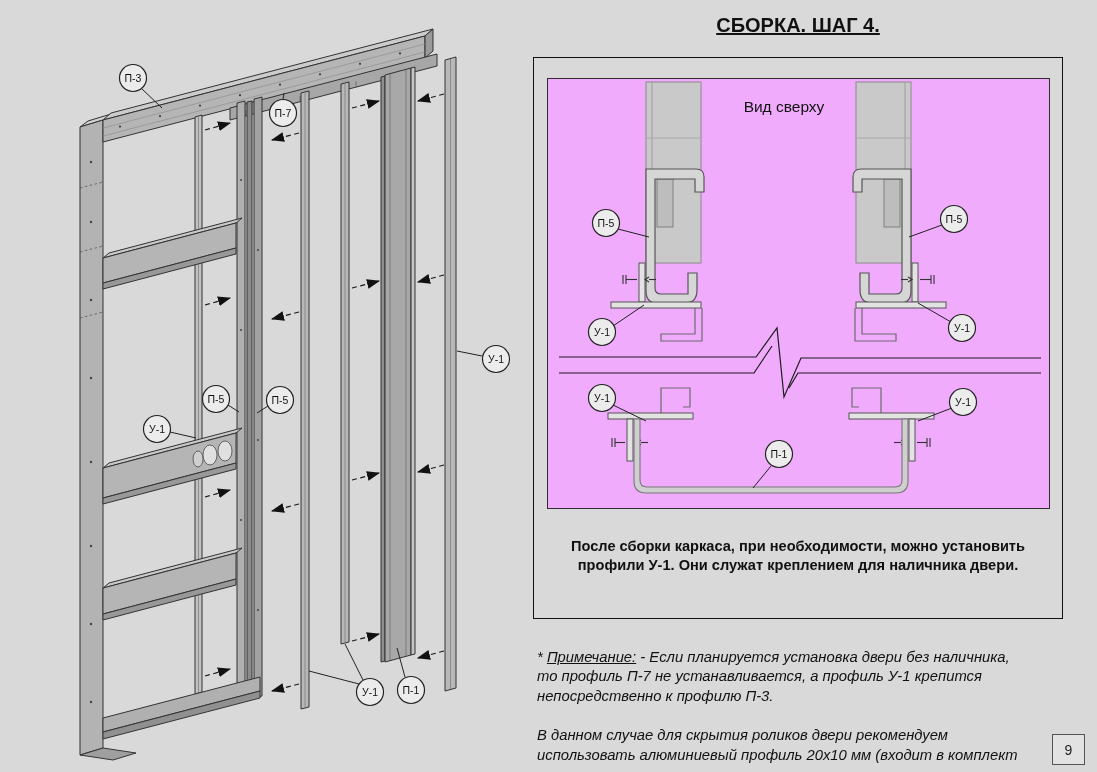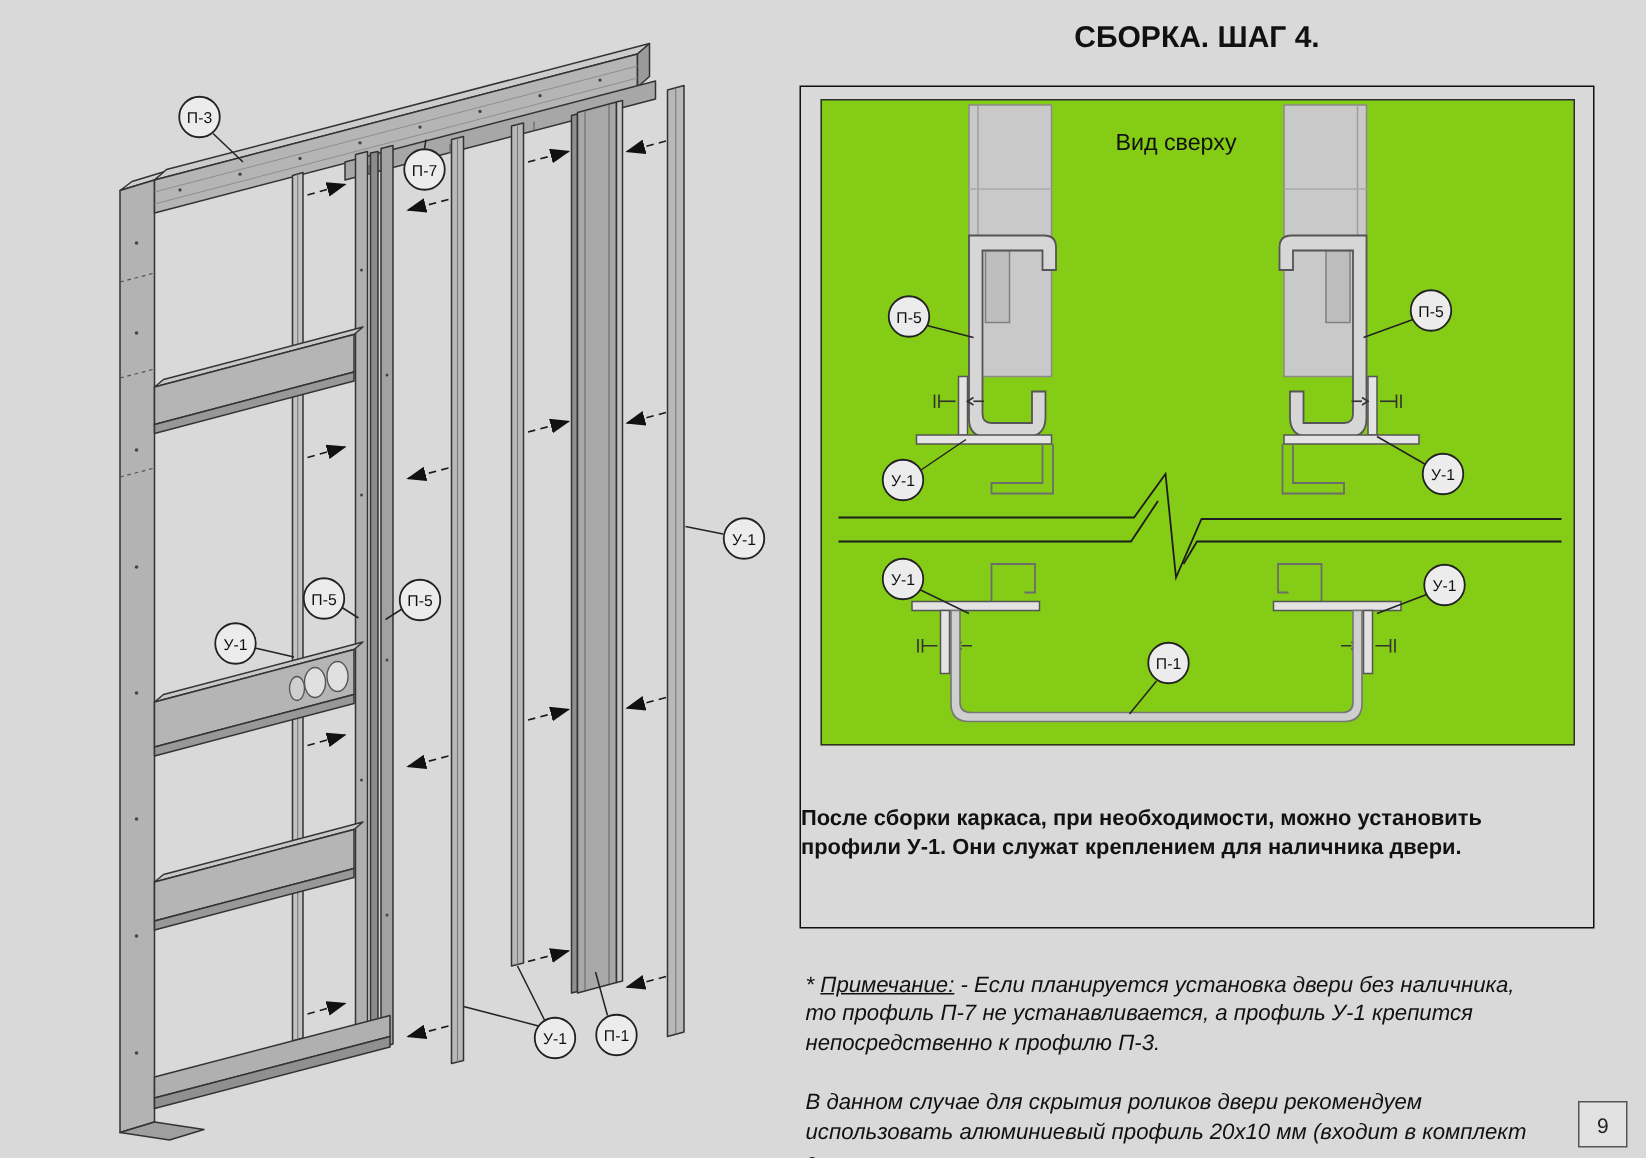--- a/index.html
+++ b/index.html
@@ -6,34 +6,34 @@
   body{
     width:1097px;height:772px;position:relative;overflow:hidden;
     background:#d9d9d9;color:#111;
     font-family:"Liberation Sans",sans-serif;
   }
   .abs{position:absolute;}
   #title{
     left:533px;top:14px;width:530px;text-align:center;
     font-size:20px;font-weight:700;
   }
-  #title span{}
+  #title span{text-decoration:underline;}
   #detail-panel{
     left:533px;top:57px;width:530px;height:562px;
     border:1.6px solid #111;box-sizing:border-box;
   }
   #panel-header{
     margin-top:5px;text-align:center;font-size:14.5px;font-weight:700;
   }
   #top-view-box{
-    position:absolute;left:13px;top:8px;width:503px;height:431px;
-    border:1.4px solid #2e2e2e;box-sizing:border-box;background:#84cc16;
+    position:absolute;left:13px;top:20px;width:503px;height:431px;
+    border:1.4px solid #2e2e2e;box-sizing:border-box;background:#f0abfc;
   }
   .boldpara{
-    position:absolute;left:0;width:100%;
+    position:absolute;left:0;width:100%;text-align:center;
     font-size:14.6px;font-weight:700;line-height:1.3;white-space:pre-line;
   }
   #para1{top:464px;}
   #para2{top:514px;}
   #note{
     left:537px;top:628px;width:486px;
     font-size:14.8px;font-style:italic;line-height:1.33;white-space:pre-line;
   }
   #note .ul{text-decoration:underline;text-align:right;}
   #page-number-box{

